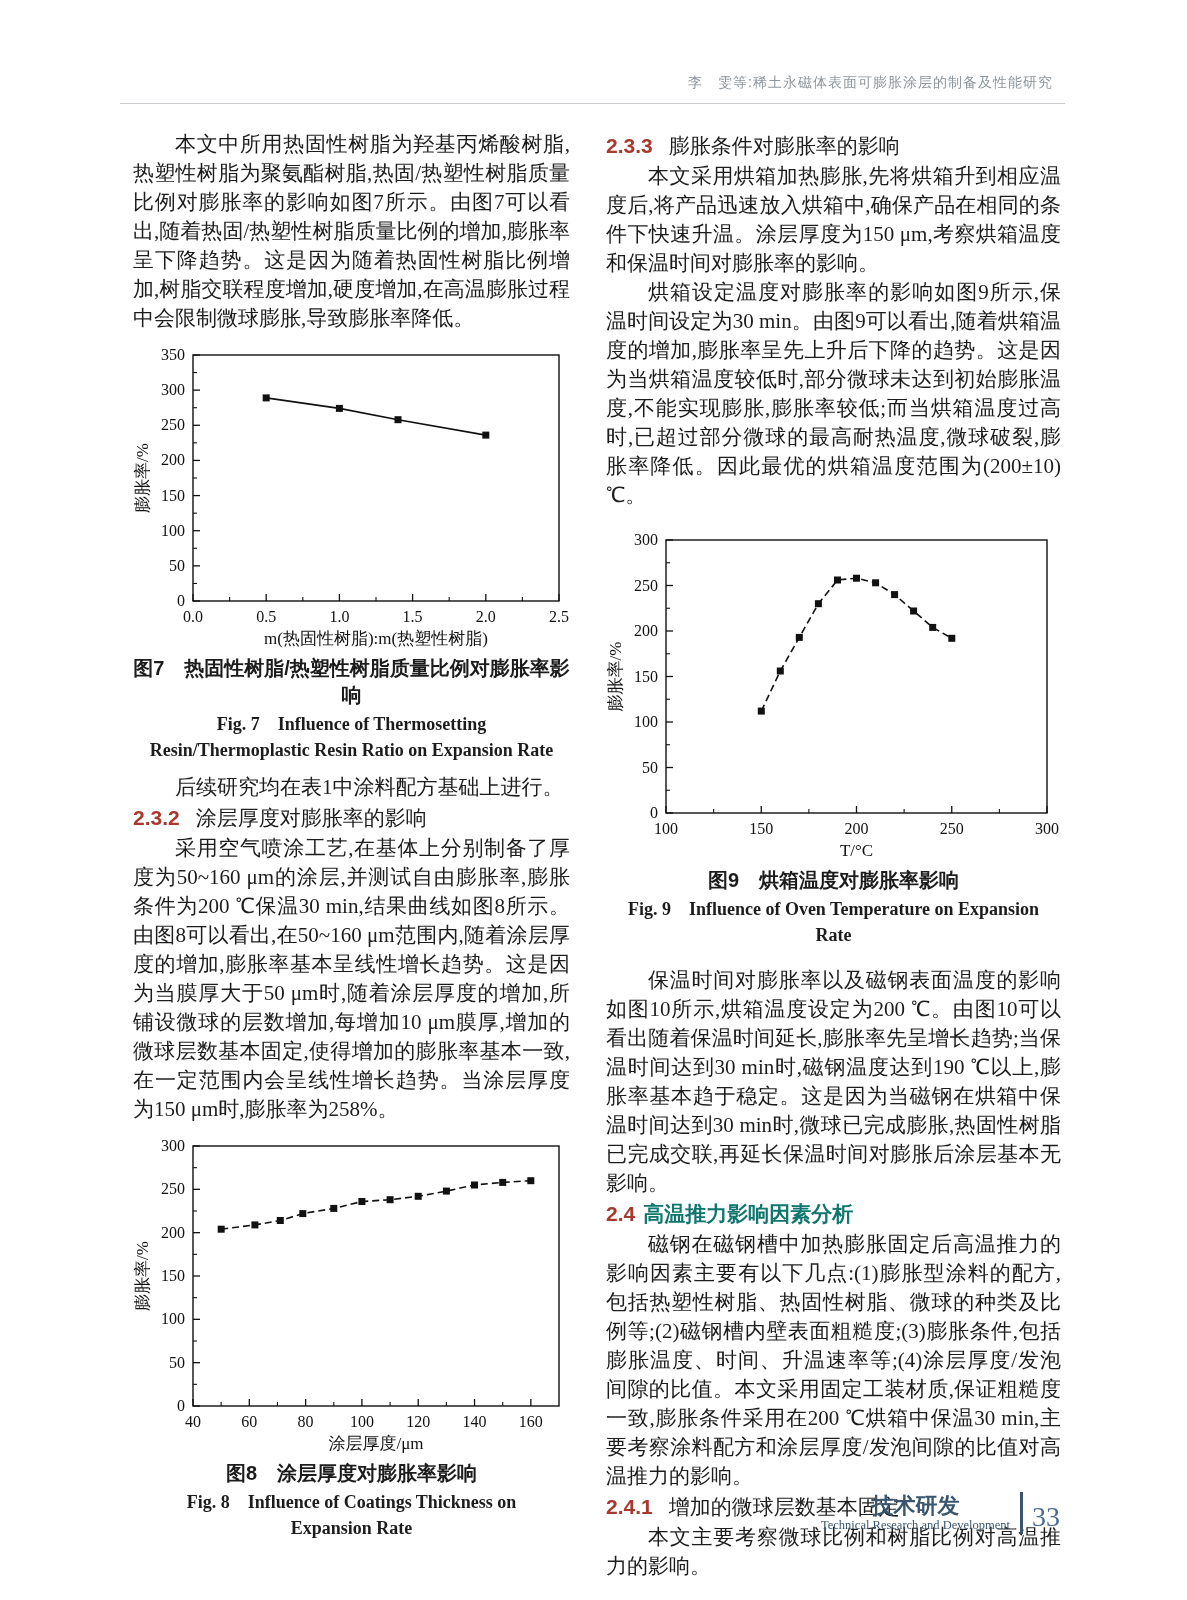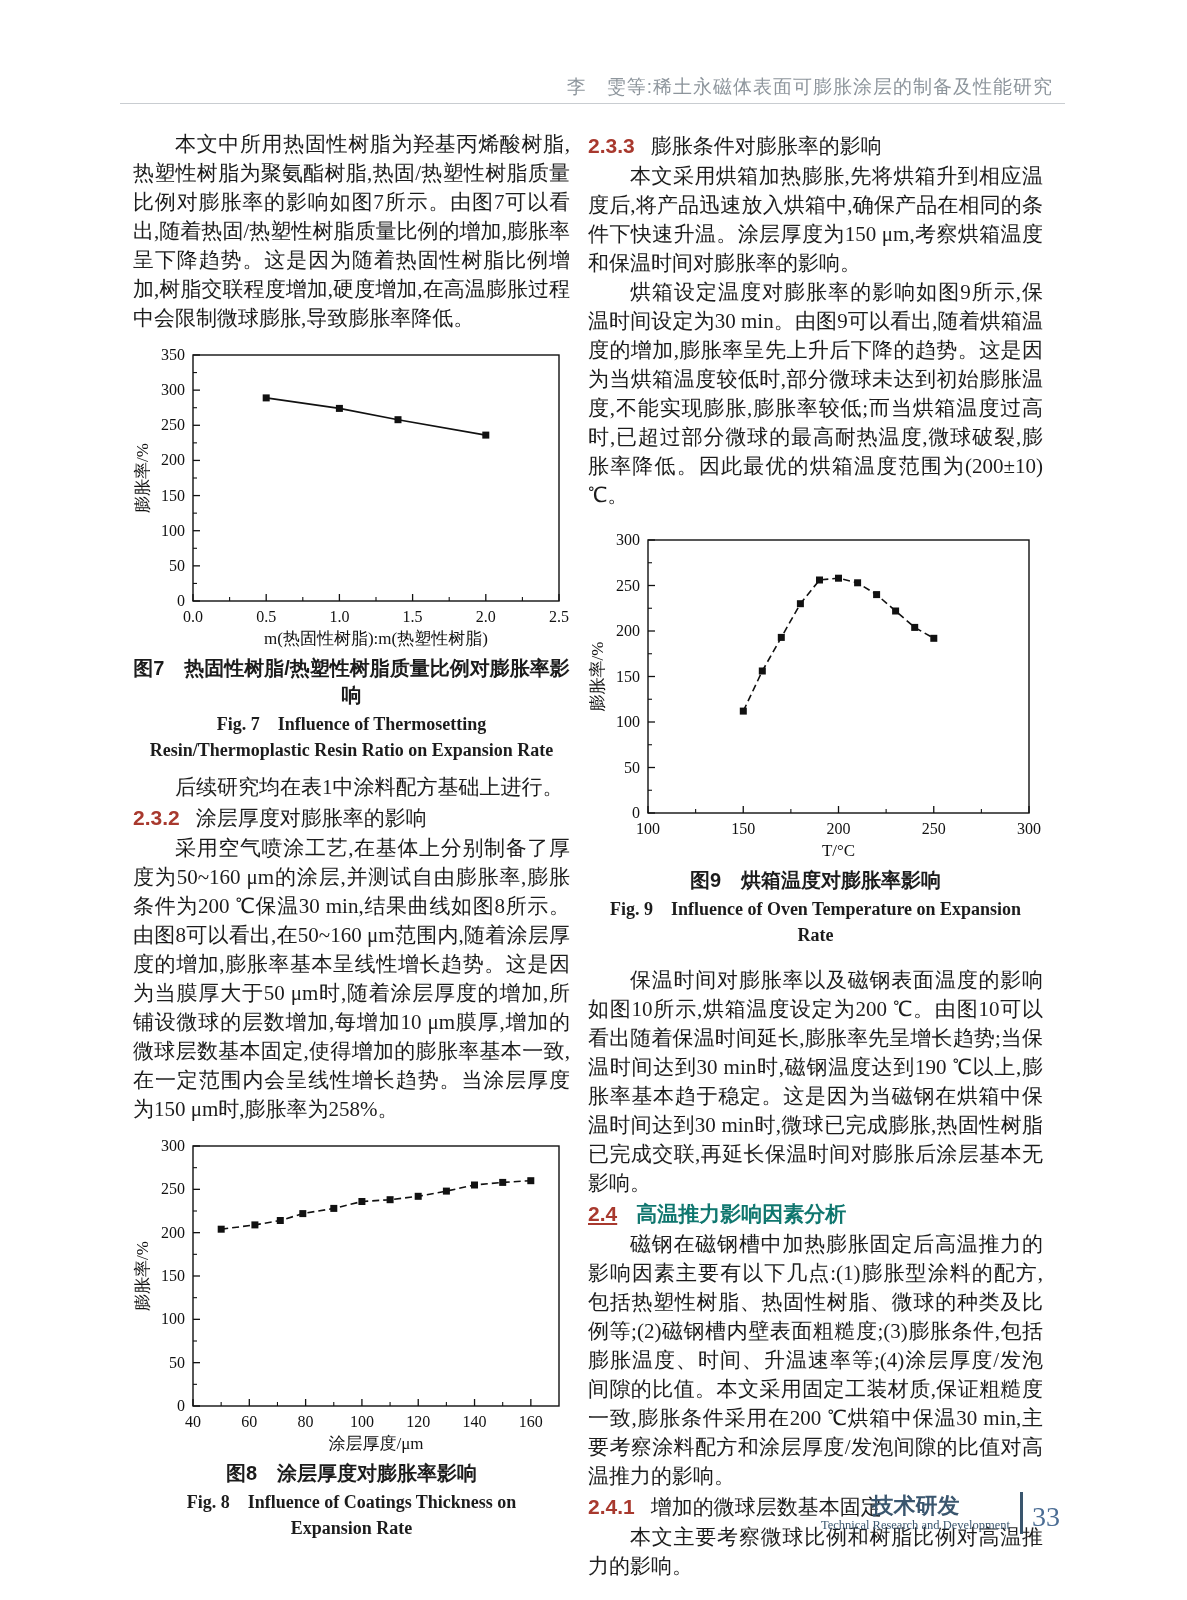--- a/index.html
+++ b/index.html
@@ -5,43 +5,43 @@
   * { margin:0; padding:0; box-sizing:border-box; }
   html,body { background:#e9e9e9; }
   .page {
     position:relative; width:1187px; height:1600px; margin:0 auto;
     background:#ffffff; overflow:hidden;
     font-family:"Liberation Serif", serif; color:#1c1c1c;
   }
   .running-header {
     position:absolute; top:74px; right:134px;
     font-family:Liberation Sans, sans-serif;
-    font-size:19px; color:#8d959c; letter-spacing:1px;
+    font-size:14px; color:#8d959c; letter-spacing:1px;
   }
   .header-rule {
     position:absolute; top:103px; left:120px; right:122px;
     border-top:1px solid #c9cdd1;
   }
   .columns {
     position:absolute; top:130px; left:133px;
-    display:flex; gap:18px;justify-content:space-between;
+    display:flex; gap:36px;justify-content:space-between;
   }
   .col-left  { width:437px; }
   .col-right { width:455px; }
   .para {
     font-size:21px; line-height:29px; text-align:justify;
     text-indent:2em; color:#1c1c1c;
   }
   .sec-head { font-size:21px; line-height:30px; margin:1px 0; }
   .sec-num {
     font-family:"Liberation Sans", sans-serif;
     font-weight:600; color:#a8392e; margin-right:16px;
   }
   .sec-title { color:#1c1c1c; }
-  .sec-head.major .sec-num { margin-right:19px;text-decoration:underline; }
+  .sec-head.major .sec-num { margin-right:8px; }
   .sec-head.major .sec-title { color:#0f766e; font-weight:700;
     font-family:"Liberation Sans", sans-serif; }
   .figure { margin:10px 0 2px; }
   .figure svg { display:block; margin:0 auto; }
   .cap-zh {
     text-align:center; font-family:"Liberation Sans", sans-serif;
     font-weight:700; font-size:20px; line-height:27px; margin-top:4px;
   }
   .cap-en {
     text-align:center; font-weight:700; font-size:18px; line-height:26px;

